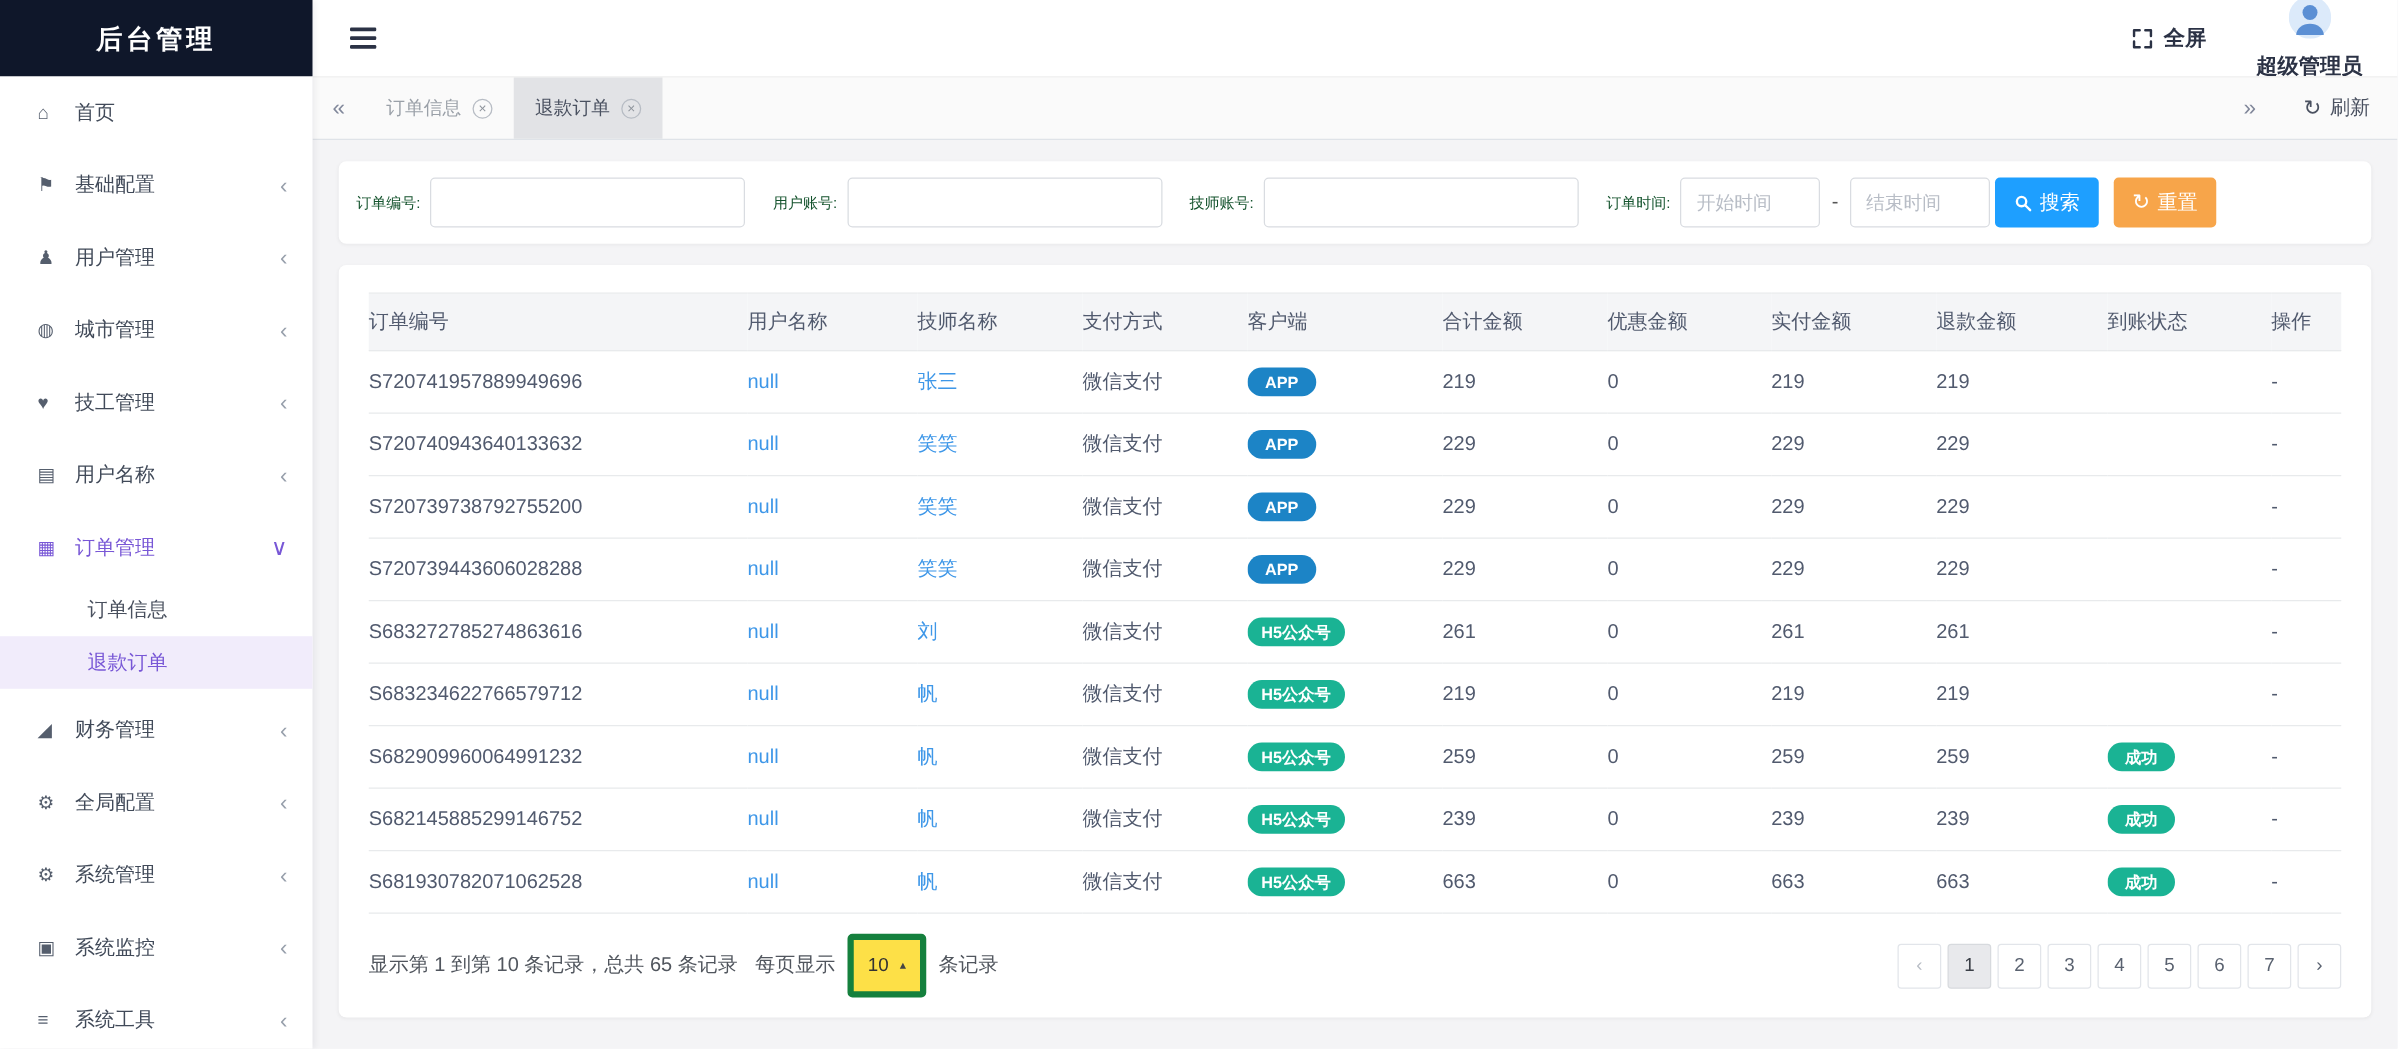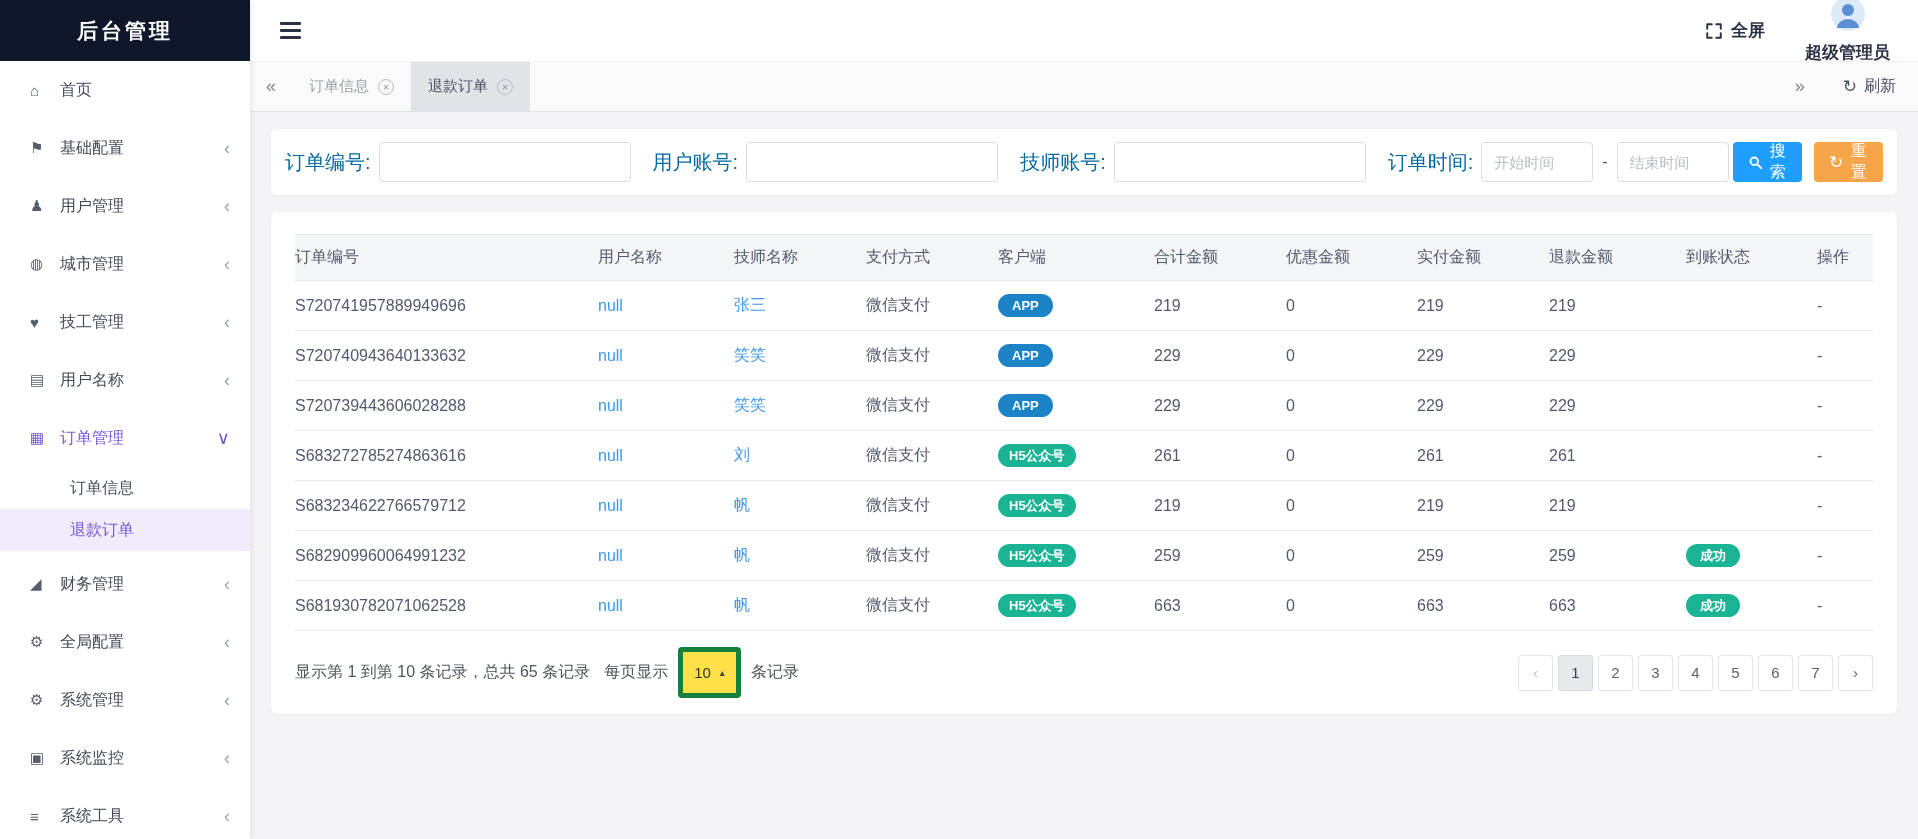--- a/index.html
+++ b/index.html
@@ -55,21 +55,21 @@
   .tabbar-right { margin-left:auto; display:flex; align-items:center; padding-right:22px; }
   .refresh-btn { display:flex; align-items:center; gap:7px; margin-left:22px; color:#4a5160; font-size:16px; cursor:pointer; }
   .refresh-glyph { font-size:17px; color:#4a5160; }
 
   
   .content { flex:1; background:#f4f4f6; padding:17px 21px; overflow:hidden; }
   .card { background:#fff; border-radius:6px; box-shadow:0 1px 3px rgba(0,0,0,.05); }
 
   .filter-card { padding:13px 14px; display:flex; align-items:center; }
   .fgroup { display:flex; align-items:center; margin-right:22px; }
-  .flabel { font-size:20px; color:#0369a1; margin-right:8px; white-space:nowrap; }
+  .flabel { font-size:12px; color:#14532d; margin-right:8px; white-space:nowrap; }
   .finput {
     height:40px; border:1px solid #d9dce1; border-radius:4px; padding:0 12px;
     font-size:15px; color:#333; width:252px; outline:none; background:#fff;
     font-family:"Liberation Sans","DejaVu Sans",sans-serif;
   }
   .finput::placeholder { color:#b8bdc6; }
   .finput.time { width:112px; }
   .dash { margin:0 9px; color:#555; }
   .btn {
     height:40px; border:none; border-radius:4px; color:#fff; font-size:16px; padding:0 15px;
@@ -335,20 +335,33 @@
                 <td>微信支付</td>
                 <td><span class="badge b-app">APP</span></td>
                 <td>229</td>
                 <td>0</td>
                 <td>229</td>
                 <td>229</td>
                 <td></td>
                 <td>-</td>
               </tr>
               <tr>
+                <td>S720739738792755200</td>
+                <td><a class="lnk">null</a></td>
+                <td><a class="lnk">笑笑</a></td>
+                <td>微信支付</td>
+                <td><span class="badge b-app">APP</span></td>
+                <td>229</td>
+                <td>0</td>
+                <td>229</td>
+                <td>229</td>
+                <td></td>
+                <td>-</td>
+              </tr>
+              <tr>
                 <td>S720739443606028288</td>
                 <td><a class="lnk">null</a></td>
                 <td><a class="lnk">笑笑</a></td>
                 <td>微信支付</td>
                 <td><span class="badge b-app">APP</span></td>
                 <td>229</td>
                 <td>0</td>
                 <td>229</td>
                 <td>229</td>
                 <td></td>
@@ -383,20 +396,33 @@
               <tr>
                 <td>S682909960064991232</td>
                 <td><a class="lnk">null</a></td>
                 <td><a class="lnk">帆</a></td>
                 <td>微信支付</td>
                 <td><span class="badge b-h5">H5公众号</span></td>
                 <td>259</td>
                 <td>0</td>
                 <td>259</td>
                 <td>259</td>
+                <td><span class="badge b-ok">成功</span></td>
+                <td>-</td>
+              </tr>
+              <tr>
+                <td>S682145885299146752</td>
+                <td><a class="lnk">null</a></td>
+                <td><a class="lnk">帆</a></td>
+                <td>微信支付</td>
+                <td><span class="badge b-h5">H5公众号</span></td>
+                <td>239</td>
+                <td>0</td>
+                <td>239</td>
+                <td>239</td>
                 <td><span class="badge b-ok">成功</span></td>
                 <td>-</td>
               </tr>
               <tr>
                 <td>S681930782071062528</td>
                 <td><a class="lnk">null</a></td>
                 <td><a class="lnk">帆</a></td>
                 <td>微信支付</td>
                 <td><span class="badge b-h5">H5公众号</span></td>
                 <td>663</td>

